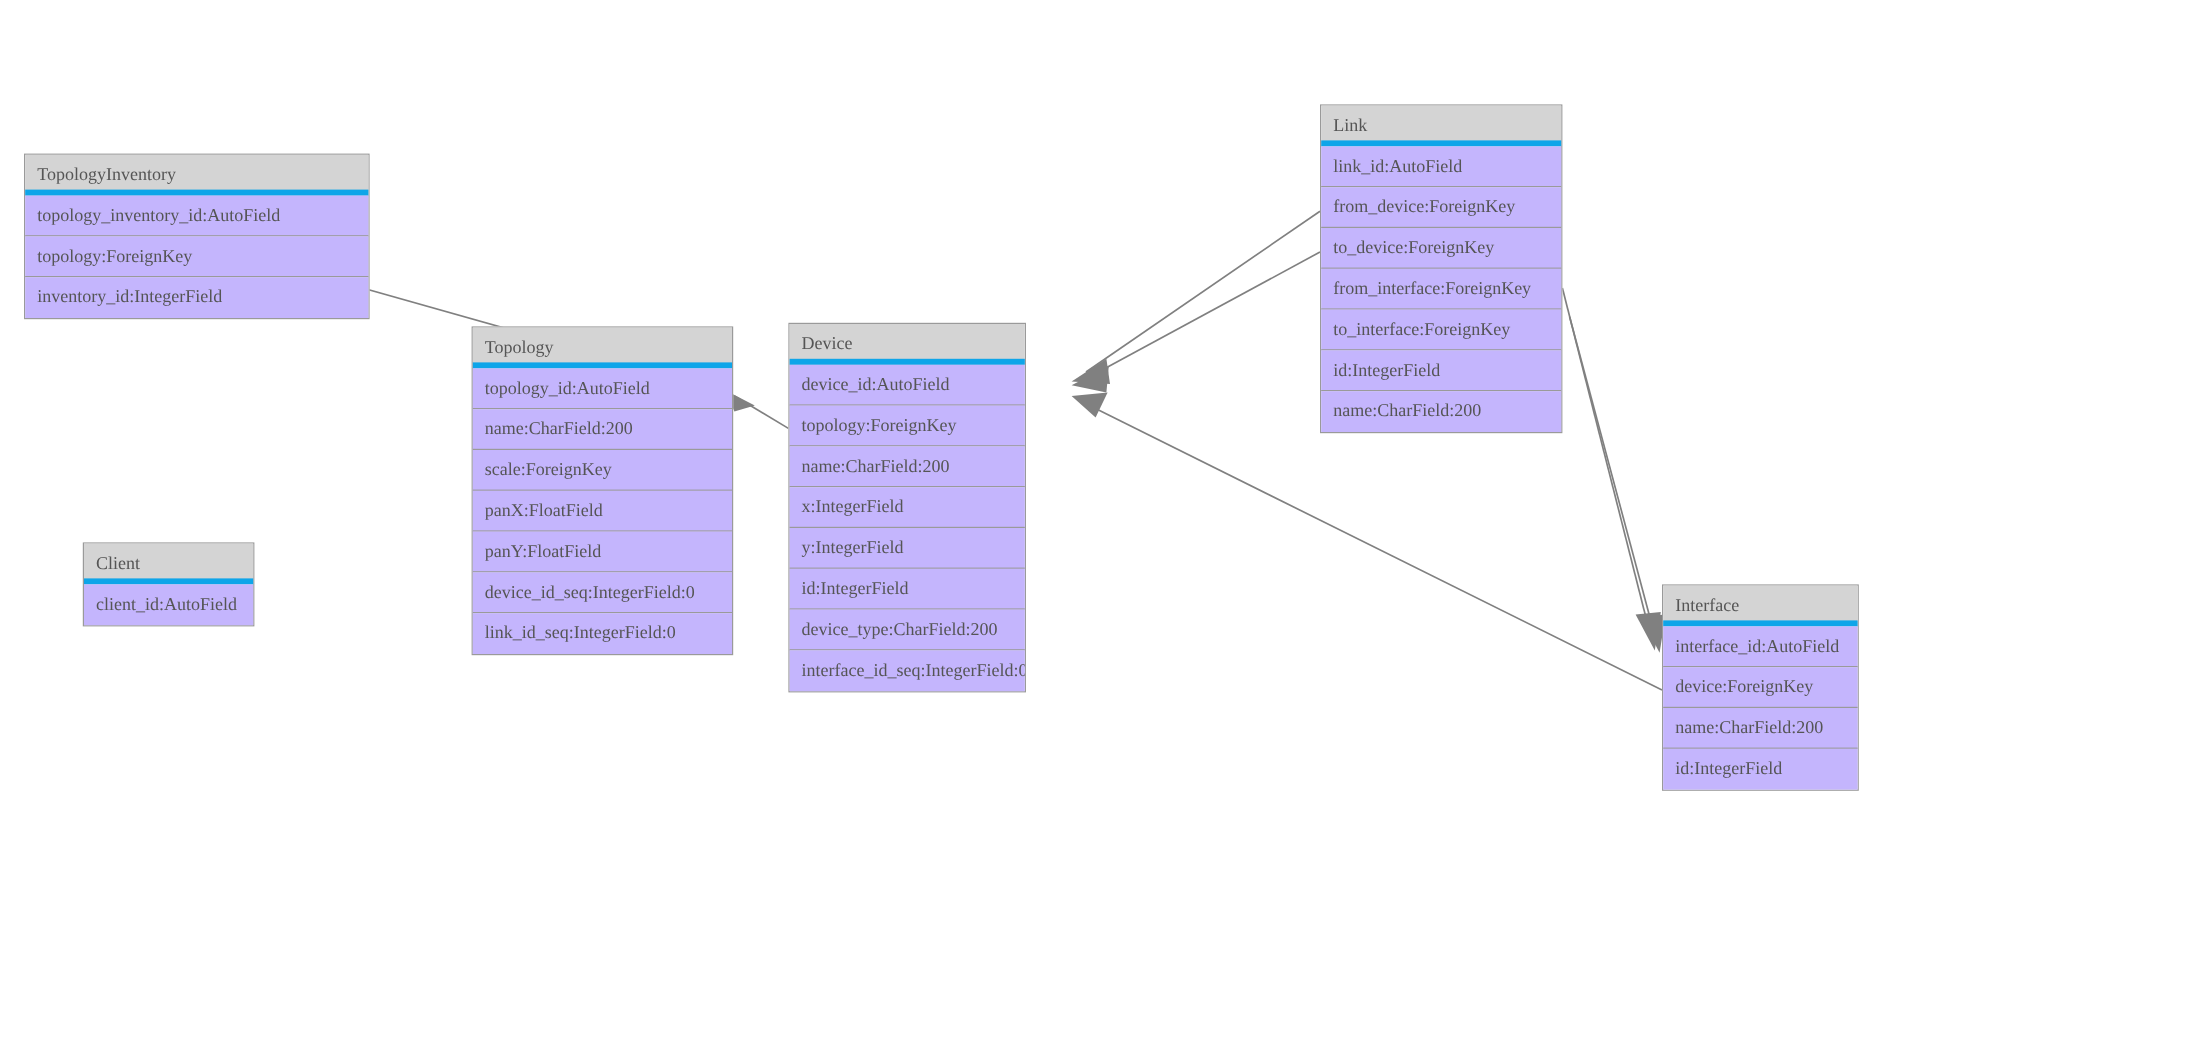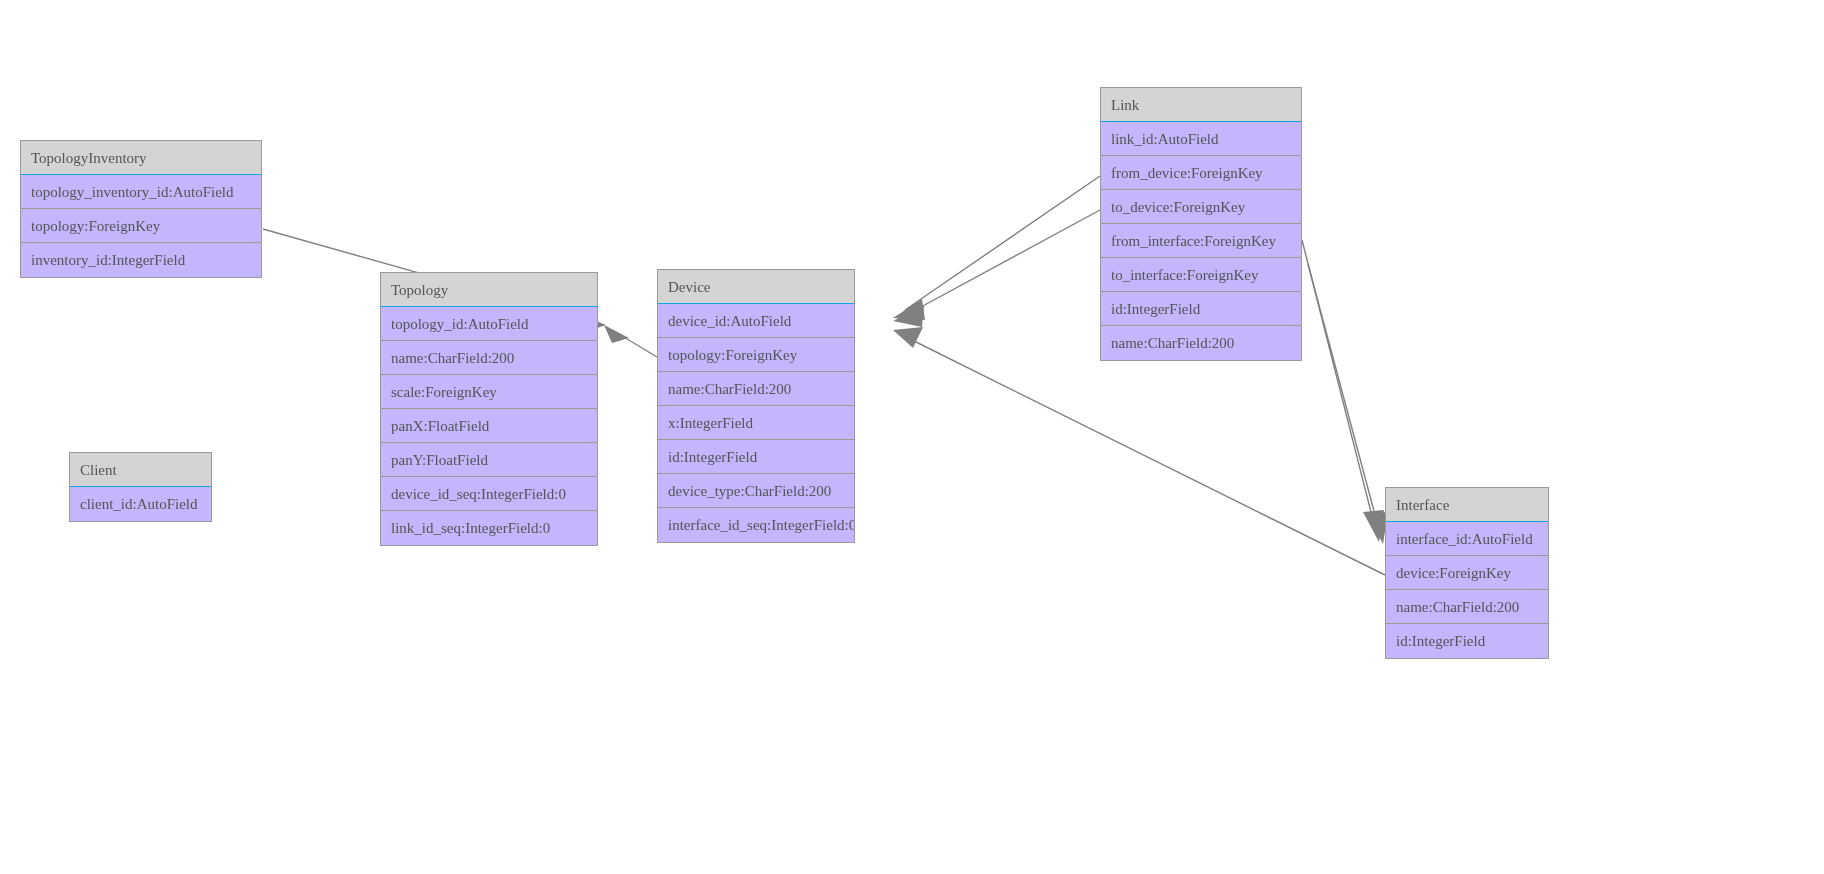--- a/index.html
+++ b/index.html
@@ -35,21 +35,21 @@
   .entity {
     position: absolute;
     z-index: 2;
     background: #ffffff;
     border: 1px solid #9a9a9a;
     box-sizing: border-box;
   }
 
   .entity-header {
     background: #d4d4d4;
-    border-bottom: 1px solid #0ea5e9;
+    border-bottom: 5px solid #0ea5e9;
     color: #555555;
     font-size: 15px;
     line-height: 34px;
     height: 34px;
     padding: 0 10px;
     box-sizing: border-box;
     white-space: nowrap;
     overflow: hidden;
   }
 
@@ -108,46 +108,47 @@
     </g>
 
     <g>
       <line x1="1308" y1="264" x2="1378" y2="526" stroke="#808080" stroke-width="1.4"></line>
       <polygon points="1383,544 1367,514 1388,512" fill="#808080"></polygon>
     </g>
 
   </svg>
 
   <div id="entities-root">
-      <div class="entity" style="left: 20px; top: 140px; width: 242px;">
+      <div class="entity" style="left: 20px; top: 128px; width: 288px;">
         <div class="entity-header">TopologyInventory</div>
         <div class="entity-field">topology_inventory_id:AutoField</div>
         <div class="entity-field">topology:ForeignKey</div>
         <div class="entity-field">inventory_id:IntegerField</div>
       </div>
-      <div class="entity" style="left: 380px; top: 272px; width: 218px;">
+      <div class="entity" style="left: 393px; top: 272px; width: 218px;">
         <div class="entity-header">Topology</div>
         <div class="entity-field">topology_id:AutoField</div>
         <div class="entity-field">name:CharField:200</div>
         <div class="entity-field">scale:ForeignKey</div>
         <div class="entity-field">panX:FloatField</div>
         <div class="entity-field">panY:FloatField</div>
         <div class="entity-field">device_id_seq:IntegerField:0</div>
         <div class="entity-field">link_id_seq:IntegerField:0</div>
       </div>
       <div class="entity" style="left: 69px; top: 452px; width: 143px;">
         <div class="entity-header">Client</div>
         <div class="entity-field">client_id:AutoField</div>
       </div>
       <div class="entity" style="left: 657px; top: 269px; width: 198px;">
         <div class="entity-header">Device</div>
         <div class="entity-field">device_id:AutoField</div>
         <div class="entity-field">topology:ForeignKey</div>
         <div class="entity-field">name:CharField:200</div>
         <div class="entity-field">x:IntegerField</div>
+        <div class="entity-field">y:IntegerField</div>
         <div class="entity-field">id:IntegerField</div>
         <div class="entity-field">device_type:CharField:200</div>
         <div class="entity-field">interface_id_seq:IntegerField:0</div>
       </div>
       <div class="entity" style="left: 1100px; top: 87px; width: 202px;">
         <div class="entity-header">Link</div>
         <div class="entity-field">link_id:AutoField</div>
         <div class="entity-field">from_device:ForeignKey</div>
         <div class="entity-field">to_device:ForeignKey</div>
         <div class="entity-field">from_interface:ForeignKey</div>

